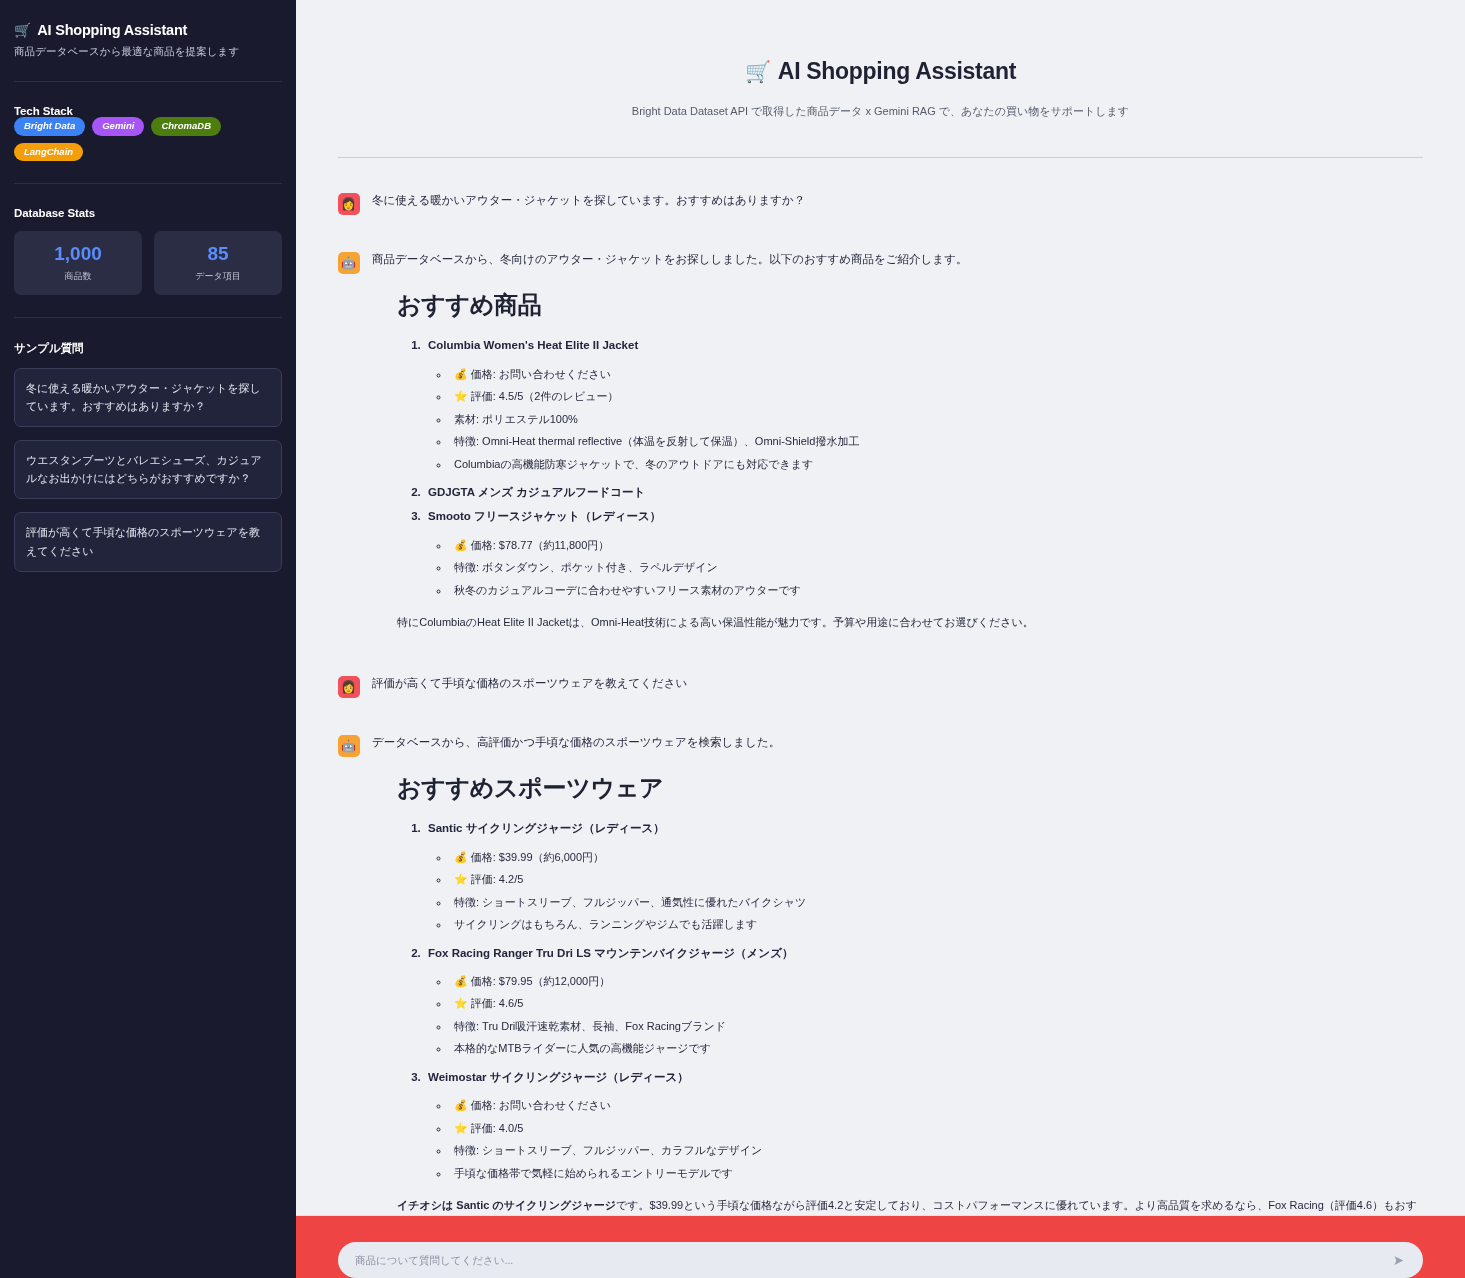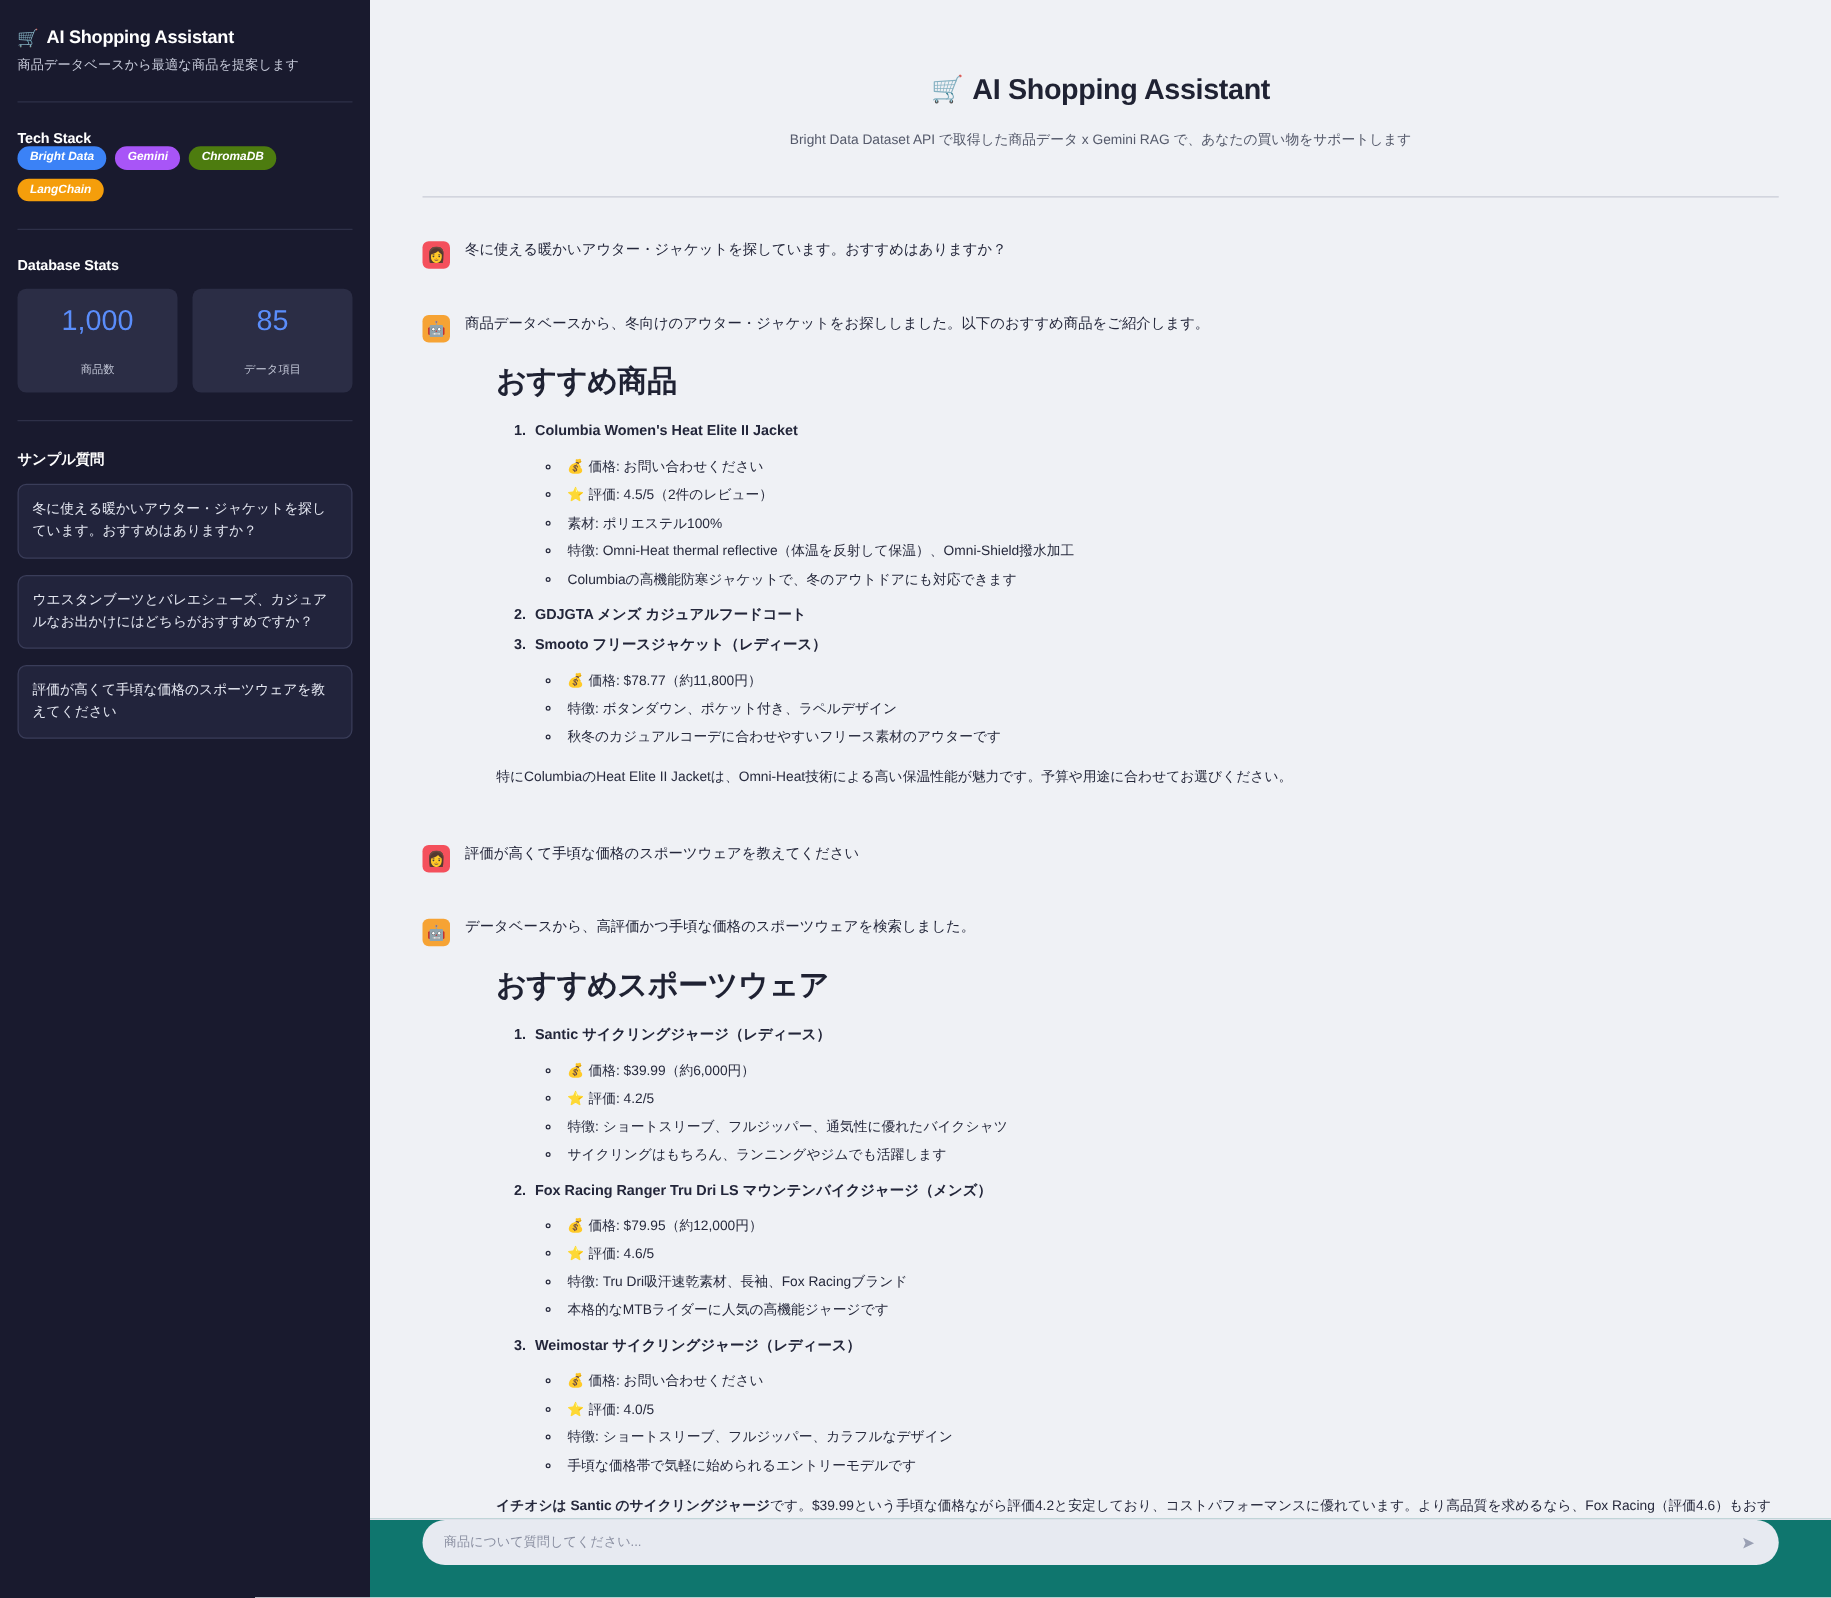--- a/index.html
+++ b/index.html
@@ -71,29 +71,29 @@
     margin-top: 12px;
   }
   .stat-card {
     flex: 1;
     background: #2b2d45;
     border-radius: 7px;
     padding: 13px 4px 12px 4px;
     text-align: center;
   }
   .stat-value {
-    font-size: 23px;
-    font-weight: normal;
+    font-size: 19px;
+    font-weight: bold;
     color: #5a8dfb;
     line-height: 1.1;
   }
   .stat-label {
     font-size: 9px;
     color: #c2c6d6;
-    margin-top: 20px;
+    margin-top: 5px;
   }
   .samples { margin-top: 12px; display: flex; flex-direction: column; gap: 13px; }
   .sample-q {
     background: #22243c;
     border: 1px solid #3a3d59;
     border-radius: 7px;
     padding: 10px 11px 11px 11px;
     font-size: 11px;
     line-height: 1.65;
     color: #e4e7f1;
@@ -201,24 +201,24 @@
     line-height: 1.55;
     margin: 16px 0 0 25px;
   }
   .summary b { font-weight: bold; }
 
   
   .input-bar {
     position: absolute;
     left: 0; right: 0; bottom: 0;
     height: 63px;
-    background: #0f766e;
+    background: #ef4444;
     border-top: 1px solid #dfe2ea;
     display: flex;
-    align-items: flex-start;
+    align-items: flex-end;
     justify-content: center;
   }
   .input-wrap {
     width: 1085px;
     height: 36px;
     background: #e7eaf1;
     border-radius: 18px;
     display: flex;
     align-items: center;
     padding: 0 14px 0 17px;

